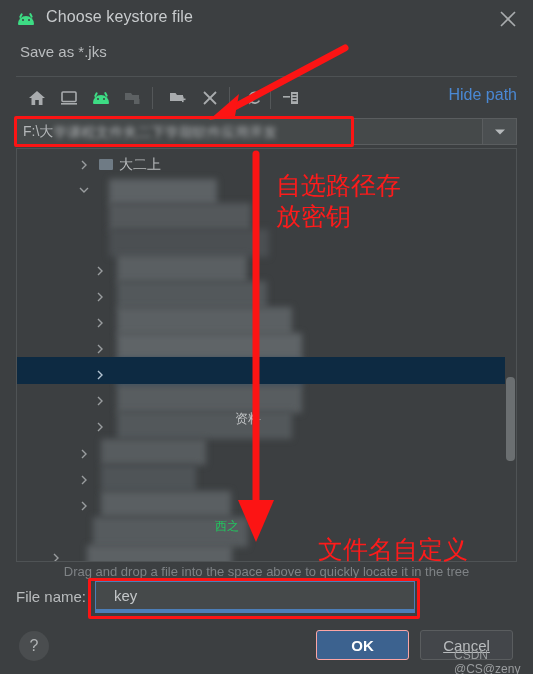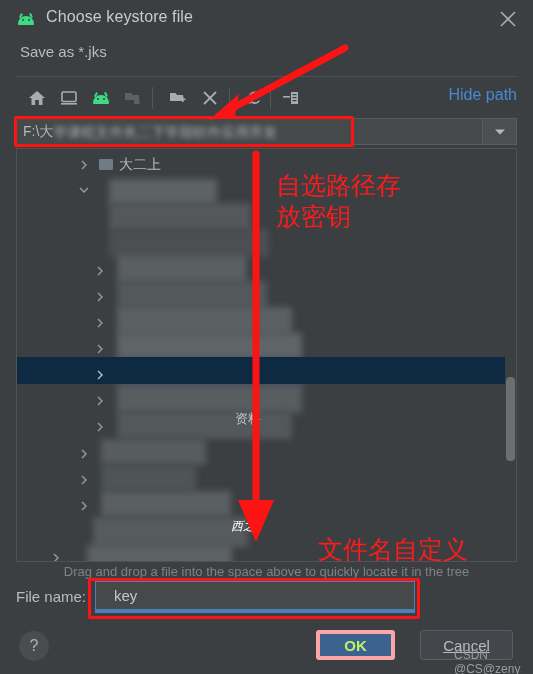--- a/index.html
+++ b/index.html
@@ -178,23 +178,23 @@
   
   #help-btn {
     position: absolute; left: 19px; top: 631px;
     width: 30px; height: 30px;
     border-radius: 50%; background: #4a4d4f;
     display: flex; align-items: center; justify-content: center;
     color: #b0b3b5; font-size: 16px; cursor: pointer;
   }
   #ok-btn {
     position: absolute; left: 316px; top: 630px;
-    width: 79px; height: 30px;
-    background: #3c628f; border: 4px solid #fca5a5;
-    border-radius: 3px; color: #bef264; font-size: 15px; font-weight: bold;
+    width: 93px; height: 30px;
+    background: #3c628f; border: 1px solid #fca5a5;
+    border-radius: 3px; color: #ffffff; font-size: 15px; font-weight: bold;
     display: flex; align-items: center; justify-content: center;
     cursor: pointer;
   }
   #cancel-btn {
     position: absolute; left: 420px; top: 630px;
     width: 93px; height: 30px;
     background: #43464a; border: 1px solid #5a5d5f;
     border-radius: 3px; color: #b9bcbe; font-size: 15px;
     display: flex; align-items: center; justify-content: center;
     cursor: pointer;
@@ -392,21 +392,21 @@
         <path d="M3 1 L7 5 L3 9" fill="none" stroke="#9a9d9f" stroke-width="1.4"></path>
       </svg>
     <svg class="chev" style="left:62px; top:352px;" width="10" height="10" viewBox="0 0 10 10">
         <path d="M3 1 L7 5 L3 9" fill="none" stroke="#9a9d9f" stroke-width="1.4"></path>
       </svg>
     <svg class="chev" style="left:34px; top:404px;" width="10" height="10" viewBox="0 0 10 10">
         <path d="M3 1 L7 5 L3 9" fill="none" stroke="#9a9d9f" stroke-width="1.4"></path>
       </svg>
 
     <span class="node-label" style="position:absolute; left:218px; top:261px; font-size:13px; color:#c0c3c5;">资料</span>
-    <span class="node-label" style="position:absolute; left:214px; top:369px; font-size:12px; color:#ffffff;font-style:italic;">西之</span>
+    <span class="node-label" style="position:absolute; left:198px; top:369px; font-size:12px; color:#22c55e;">西之</span>
 
     <div id="tree-scroll-track">
       <div id="tree-scroll-thumb"></div>
     </div>
   </div>
 
   <div id="drag-hint">Drag and drop a file into the space above to quickly locate it in the tree</div>
 
   <div id="filename-label">File name:</div>
   <div id="filename-input">key</div>

